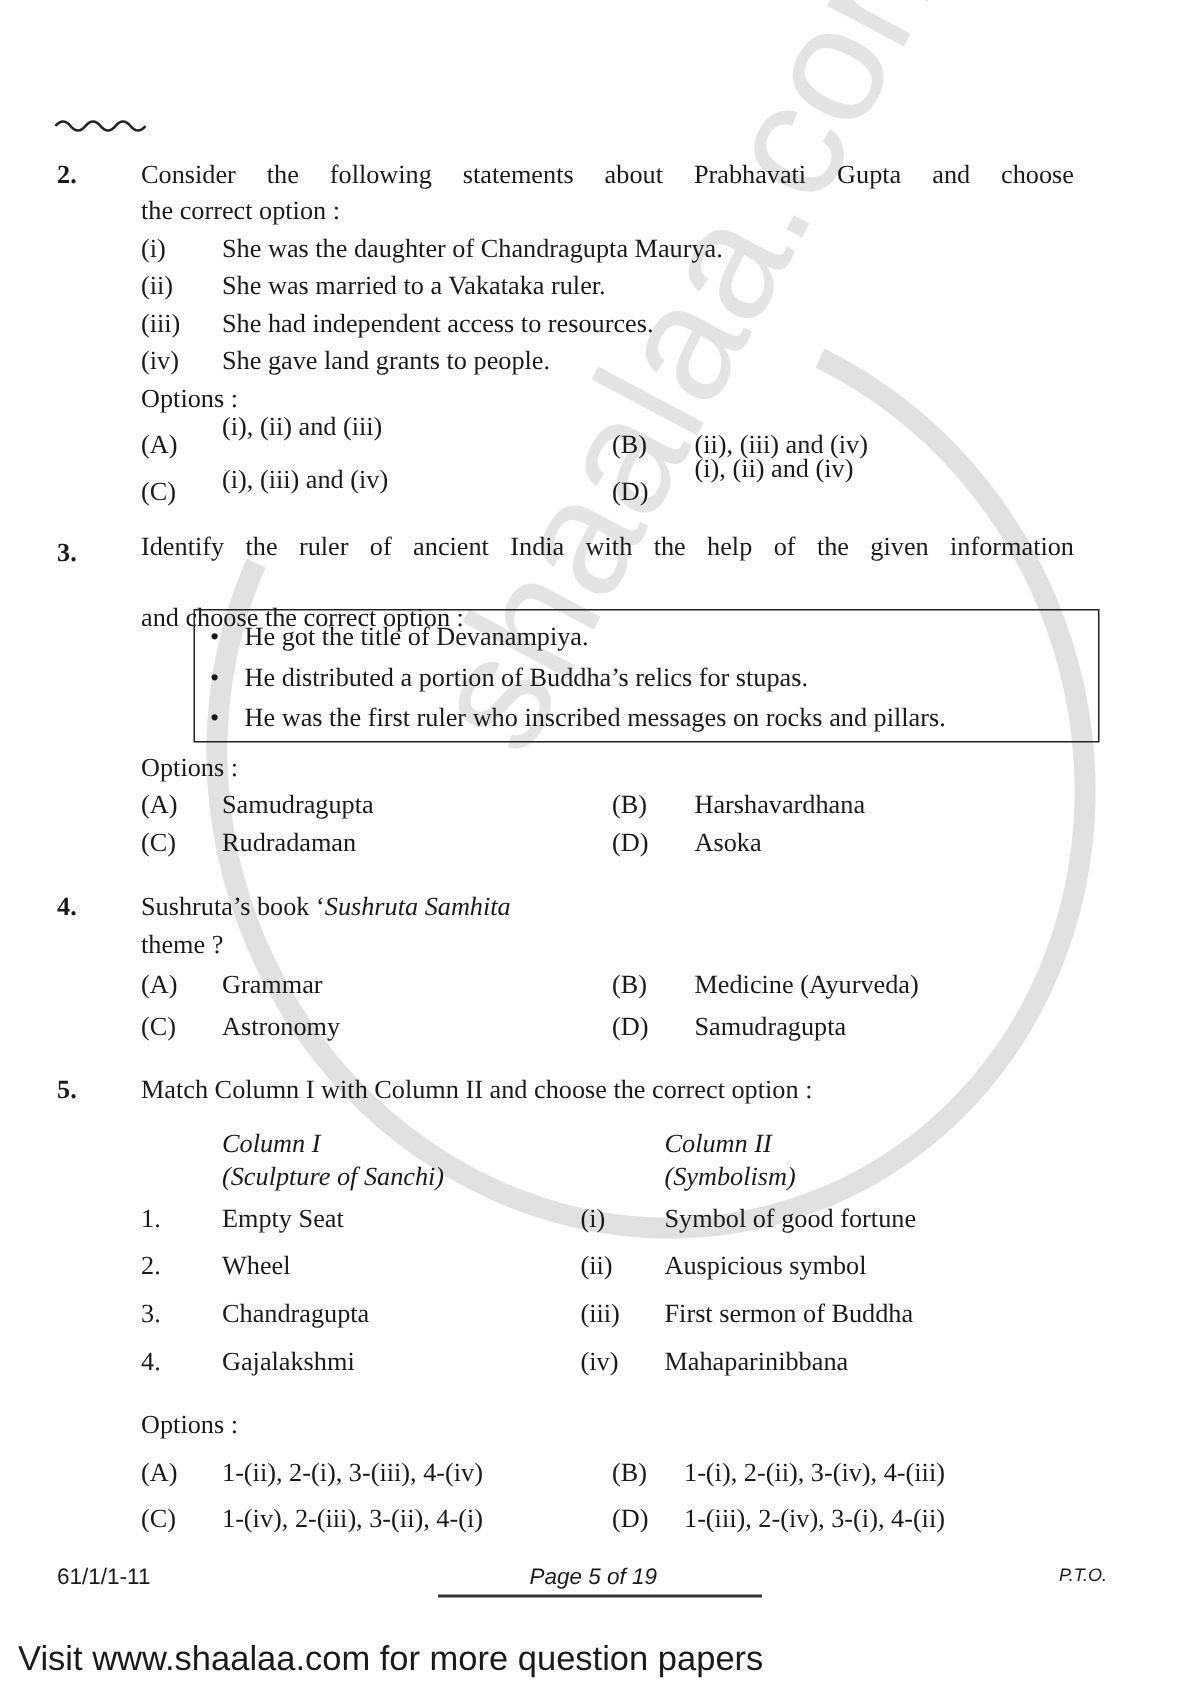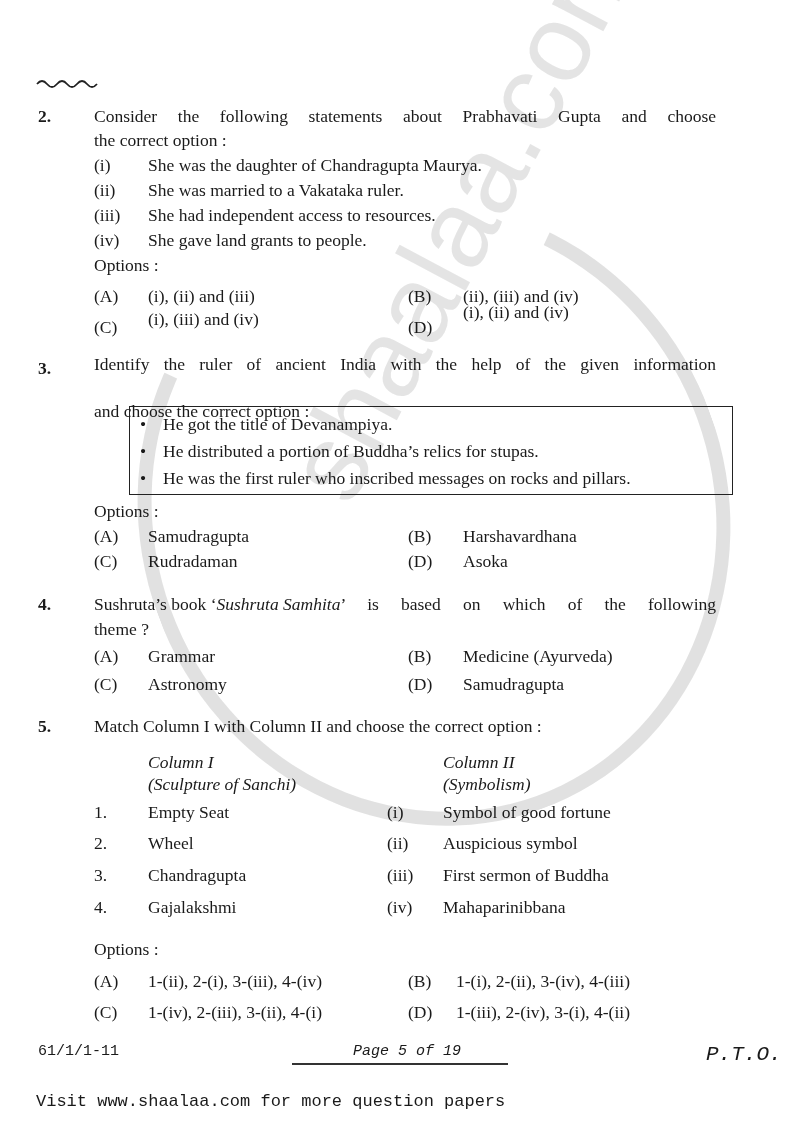--- a/index.html
+++ b/index.html
@@ -14,21 +14,21 @@
   .opt-lt { left:148px; }
   .opt-rt { left:463px; }
   .wm-circle { position:absolute; left:140px; top:200px; width:560px; height:600px;
                border:14px solid #d8d8d8; border-radius:50%; border-top-color:transparent;
                transform:rotate(-20deg); opacity:0.75; }
   .wm-text { position:absolute; left:260px; top:460px; font-family:"Liberation Sans", sans-serif;
              font-size:110px; color:#e0e0e0; transform:rotate(-62deg); transform-origin:left top; opacity:0.85; }
   .box { position:absolute; left:129px; top:406px; width:602px; height:87px; border:1.5px solid #222; }
   .bullet { left:140px; }
   .btext { left:163px; }
-  .footer { font-family:Liberation Mono, monospace; font-size:16px; }
+  .footer { font-family:Liberation Sans, sans-serif; font-size:16px; }
   .italic { font-style:italic; }
   .underline-bar { position:absolute; left:292px; top:1063px; width:216px; height:2px; background:#333; }
 </style>
 </head>
 <body>
 
 <div class="wm-circle"></div>
 <div class="wm-text">shaalaa.com</div>
 
 <svg class="abs" style="left:36px;top:78px" width="66" height="12">
@@ -45,21 +45,21 @@
   <div class="abs txt label" style="top:178px">(ii)</div>
   <div class="abs txt opt-lt" style="top:178px">She was married to a Vakataka ruler.</div>
   <div class="abs txt label" style="top:203px">(iii)</div>
   <div class="abs txt opt-lt" style="top:203px">She had independent access to resources.</div>
   <div class="abs txt label" style="top:228px">(iv)</div>
   <div class="abs txt opt-lt" style="top:228px">She gave land grants to people.</div>
 
   <div class="abs txt label" style="top:253px">Options :</div>
 
   <div class="abs txt opt-l" style="top:284px">(A)</div>
-  <div class="abs txt opt-lt" style="top:284px">(i), (ii) and (iii)</div>
+  <div class="abs txt opt-lt" style="top:272px">(i), (ii) and (iii)</div>
   <div class="abs txt opt-r" style="top:284px">(B)</div>
   <div class="abs txt opt-rt" style="top:284px">(ii), (iii) and (iv)</div>
   <div class="abs txt opt-l" style="top:315px">(C)</div>
   <div class="abs txt opt-lt" style="top:307px">(i), (iii) and (iv)</div>
   <div class="abs txt opt-r" style="top:315px">(D)</div>
   <div class="abs txt opt-rt" style="top:300px">(i), (ii) and (iv)</div>
 </div>
 
 <div>
   <div class="abs txt qnum" style="top:356px">3.</div>
@@ -83,21 +83,20 @@
   <div class="abs txt opt-lt" style="top:549px">Rudradaman</div>
   <div class="abs txt opt-r" style="top:549px">(D)</div>
   <div class="abs txt opt-rt" style="top:549px">Asoka</div>
 </div>
 
 <div>
   <div class="abs txt qnum" style="top:592px">4.</div>
   <div class="abs txt label" style="top:592px;width:622px;display:flex">
     <span style="white-space:pre">Sushruta’s book ‘</span>
       <span class="italic">Sushruta Samhita</span>
-      <span style="white-space:pre;flex:1;text-align:justify;text-align-last:justify">’ is based on which of the following</span>
   </div>
   <div class="abs txt label" style="top:617px">theme ?</div>
 
   <div class="abs txt opt-l" style="top:644px">(A)</div>
   <div class="abs txt opt-lt" style="top:644px">Grammar</div>
   <div class="abs txt opt-r" style="top:644px">(B)</div>
   <div class="abs txt opt-rt" style="top:644px">Medicine (Ayurveda)</div>
   <div class="abs txt opt-l" style="top:672px">(C)</div>
   <div class="abs txt opt-lt" style="top:672px">Astronomy</div>
   <div class="abs txt opt-r" style="top:672px">(D)</div>
@@ -141,15 +140,15 @@
   <div class="abs txt opt-l" style="top:1000px">(C)</div>
   <div class="abs txt opt-lt" style="top:1000px">1-(iv), 2-(iii), 3-(ii), 4-(i)</div>
   <div class="abs txt opt-r" style="top:1000px">(D)</div>
   <div class="abs txt" style="top:1000px;left:456px">1-(iii), 2-(iv), 3-(i), 4-(ii)</div>
 </div>
 
 <div>
   <div class="abs footer" style="top:1043px;left:38px;font-size:15px">61/1/1-11</div>
   <div class="abs footer italic" style="top:1043px;left:353px;font-size:15px">Page 5 of 19</div>
   <div class="underline-bar"></div>
-  <div class="abs footer italic" style="top:1043px;left:706px;font-size:21px">P.T.O.</div>
-  <div class="abs footer" style="top:1092px;left:36px;font-size:17px">Visit www.shaalaa.com for more question papers</div>
+  <div class="abs footer italic" style="top:1043px;left:706px;font-size:12px">P.T.O.</div>
+  <div class="abs footer" style="top:1092px;left:12px;font-size:23px">Visit www.shaalaa.com for more question papers</div>
 </div>
 
 </body></html>

